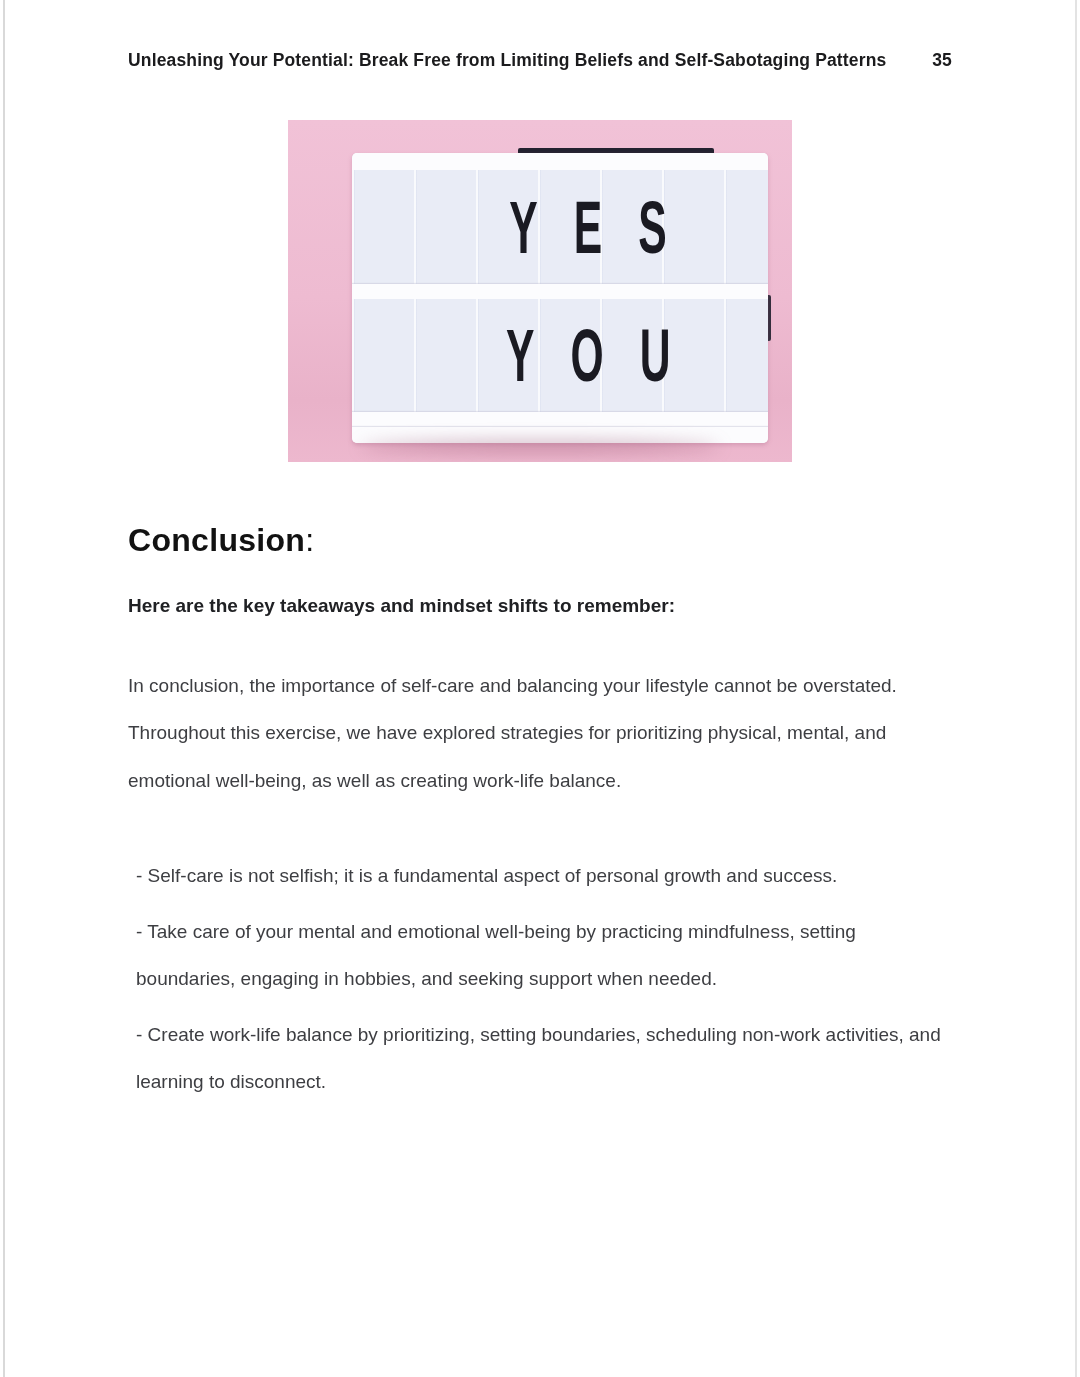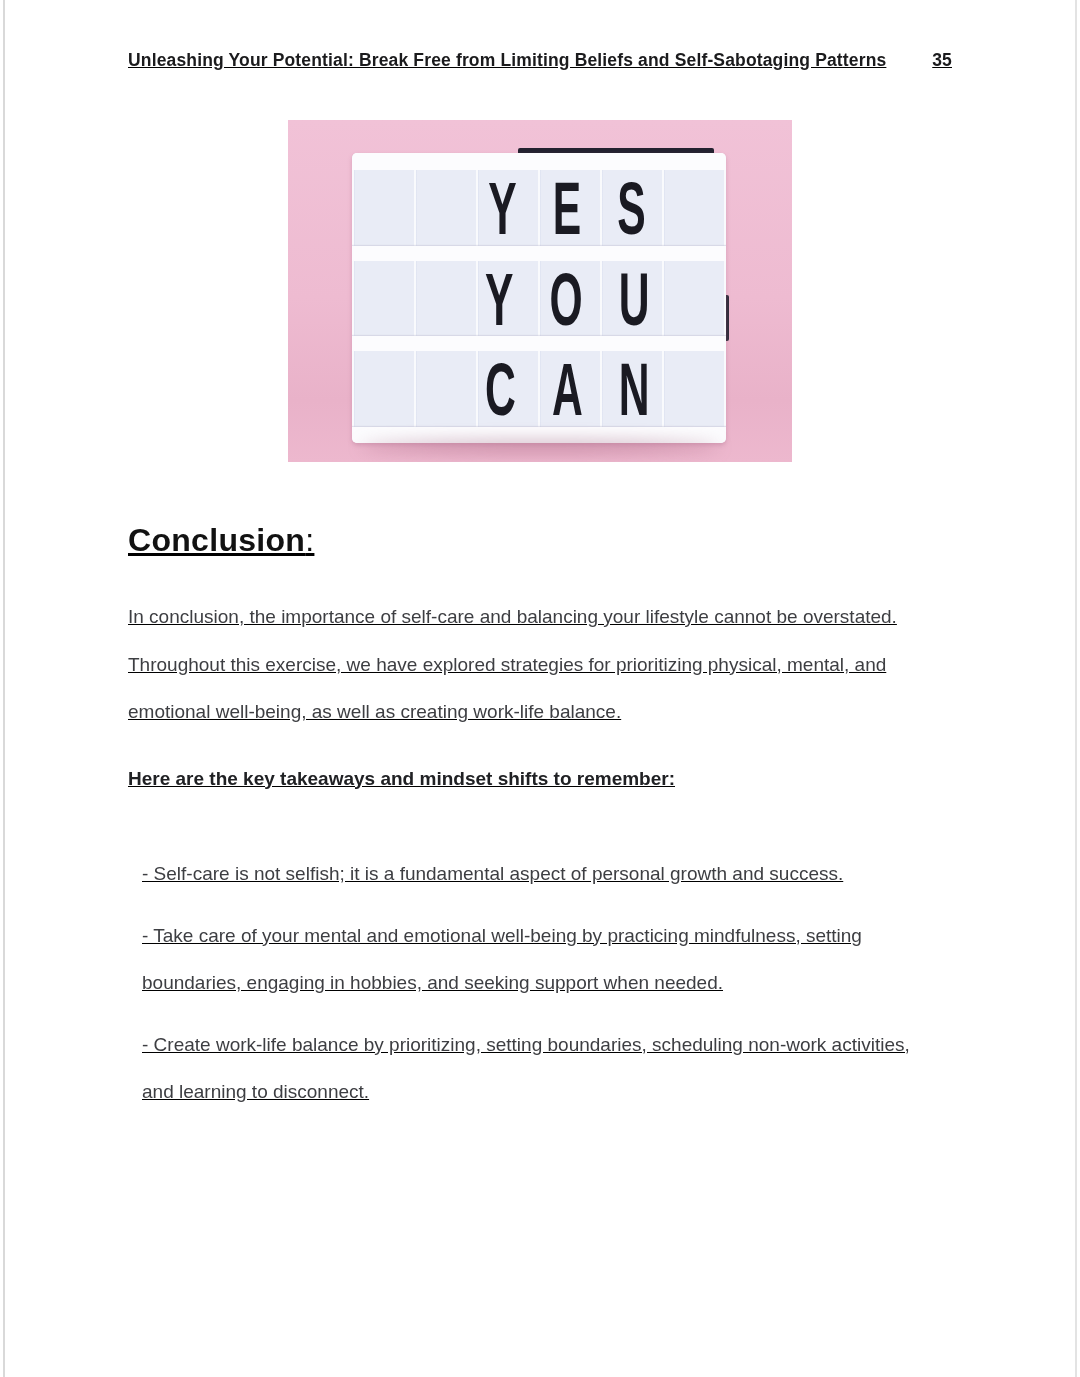--- a/index.html
+++ b/index.html
@@ -14,21 +14,21 @@
     background: #ffffff;
     overflow: hidden;
   }
   .page-edge {
     position: absolute; top: 0; bottom: 0; width: 2px;
     background: #d9d9d9;
   }
   .page-edge.left  { left: 3px; }
   .page-edge.right { right: 3px; background:#e3e3e3; }
 
-  .content { padding: 0 128px; text-decoration: underline; }
+  .content { padding: 0 128px; }
 
   
   .header-row {
     display: flex; justify-content: space-between; align-items: baseline;
     padding-top: 49px;
     font-weight: 700; font-size: 17.5px; line-height: 22px;
     color: #1b1b1d; letter-spacing: 0.15px;
   }
   .header-row .pagenum { margin-left: 7px; }
 
@@ -39,21 +39,21 @@
     margin: 49px auto 0;
     background: linear-gradient(180deg, #f1c2d7 0%, #eebbd1 52%, #e9b2c9 82%, #edb8ce 100%);
     overflow: hidden;
   }
   .floor-shadow {
     position: absolute; left: 72px; right: 72px; top: 320px; height: 13px;
     background: rgba(148, 78, 108, 0.38);
     filter: blur(8px);
     border-radius: 50%;
   }
-  .lightbox { position: absolute; left: 64px; top: 33px; width: 374px; height: 290px; }
+  .lightbox { position: absolute; left: 64px; top: 33px; width: 416px; height: 290px; }
   .lb-back-top {
     position: absolute; top: -5px; left: 166px; width: 196px; height: 14px;
     background: #232230; border-radius: 2px;
   }
   .lb-notch {
     position: absolute; right: -3px; top: 142px; width: 6px; height: 46px;
     background: #2e2b3a; border-radius: 2px;
   }
   .lb-body {
     position: absolute; inset: 0;
@@ -93,21 +93,21 @@
     font-size: 32px; line-height: 42px;
     color: #121212; font-weight: 700; letter-spacing: 0.3px;
   }
   .conclusion .colon { font-weight: 400; }
 
   
   .body-text { font-size: 19px; line-height: 47.5px; color: #3d3e42; }
   .intro  { margin-top: 32px; }
   .keyline { font-weight: 700; color: #202124; }
   .bullets { margin-top: 48px; }
-  .bullet  { margin: 14px; }
+  .bullet  { margin: 8px; }
 
   
   .link-row { margin-top: 36px; text-align: center; font-size: 19px; line-height: 26px; }
   .link-row a {
     color: #3f6eb5;
     text-decoration: underline;
     cursor: pointer;
   }
 </style>
 </head>
@@ -131,34 +131,31 @@
         <div class="lb-body">
           <div class="lb-bar top"></div>
           <div class="lb-row">
             <span class="letters">YES</span>
           </div>
           <div class="lb-bar mid"></div>
           <div class="lb-row">
             <span class="letters">YOU</span>
           </div>
           <div class="lb-bar mid"></div>
-          <div class="lb-row">
-            <span class="letters">CAN</span>
-          </div>
           <div class="lb-bar bottom"></div>
         </div>
       </div>
       <div class="floor-shadow"></div>
     </div>
 
     <h1 class="conclusion"><span>Conclusion</span><span class="colon">:</span></h1>
 
+    <p class="body-text keyline">Here are the key takeaways and mindset shifts to remember:</p>
+
     <p class="body-text intro">In conclusion, the importance of self-care and balancing your lifestyle cannot be overstated. Throughout this exercise, we have explored strategies for prioritizing physical, mental, and emotional well-being, as well as creating work-life balance.</p>
-
-    <p class="body-text keyline">Here are the key takeaways and mindset shifts to remember:</p>
 
     <div class="bullets">
       <p class="body-text bullet">- Self-care is not selfish; it is a fundamental aspect of personal growth and success.</p>
       <p class="body-text bullet">- Take care of your mental and emotional well-being by practicing mindfulness, setting boundaries, engaging in hobbies, and seeking support when needed.</p>
       <p class="body-text bullet">- Create work-life balance by prioritizing, setting boundaries, scheduling non-work activities, and learning to disconnect.</p>
     </div>
 
 
   </div>
 </div>

